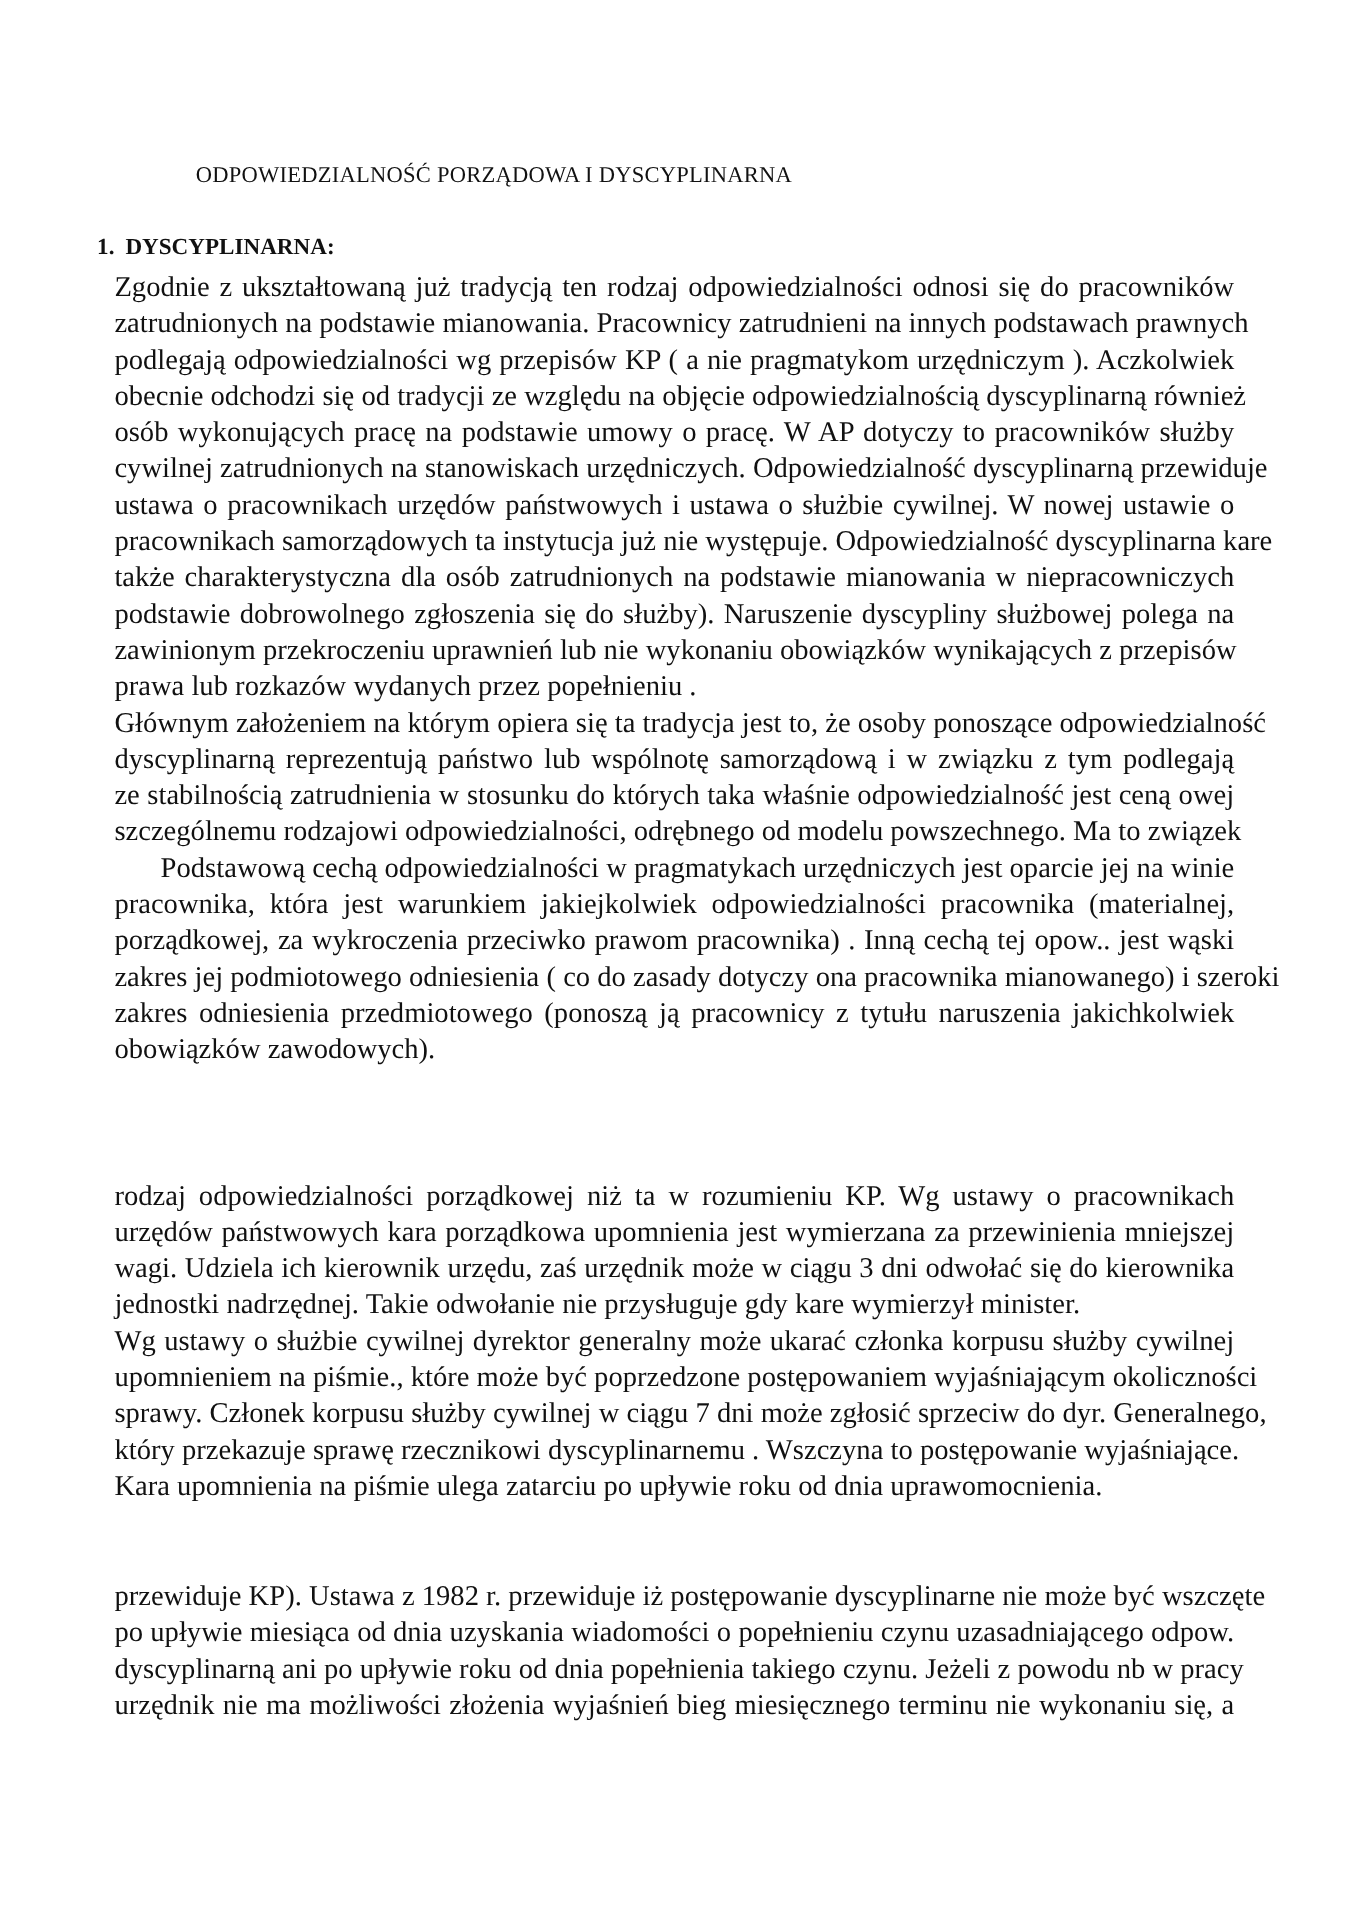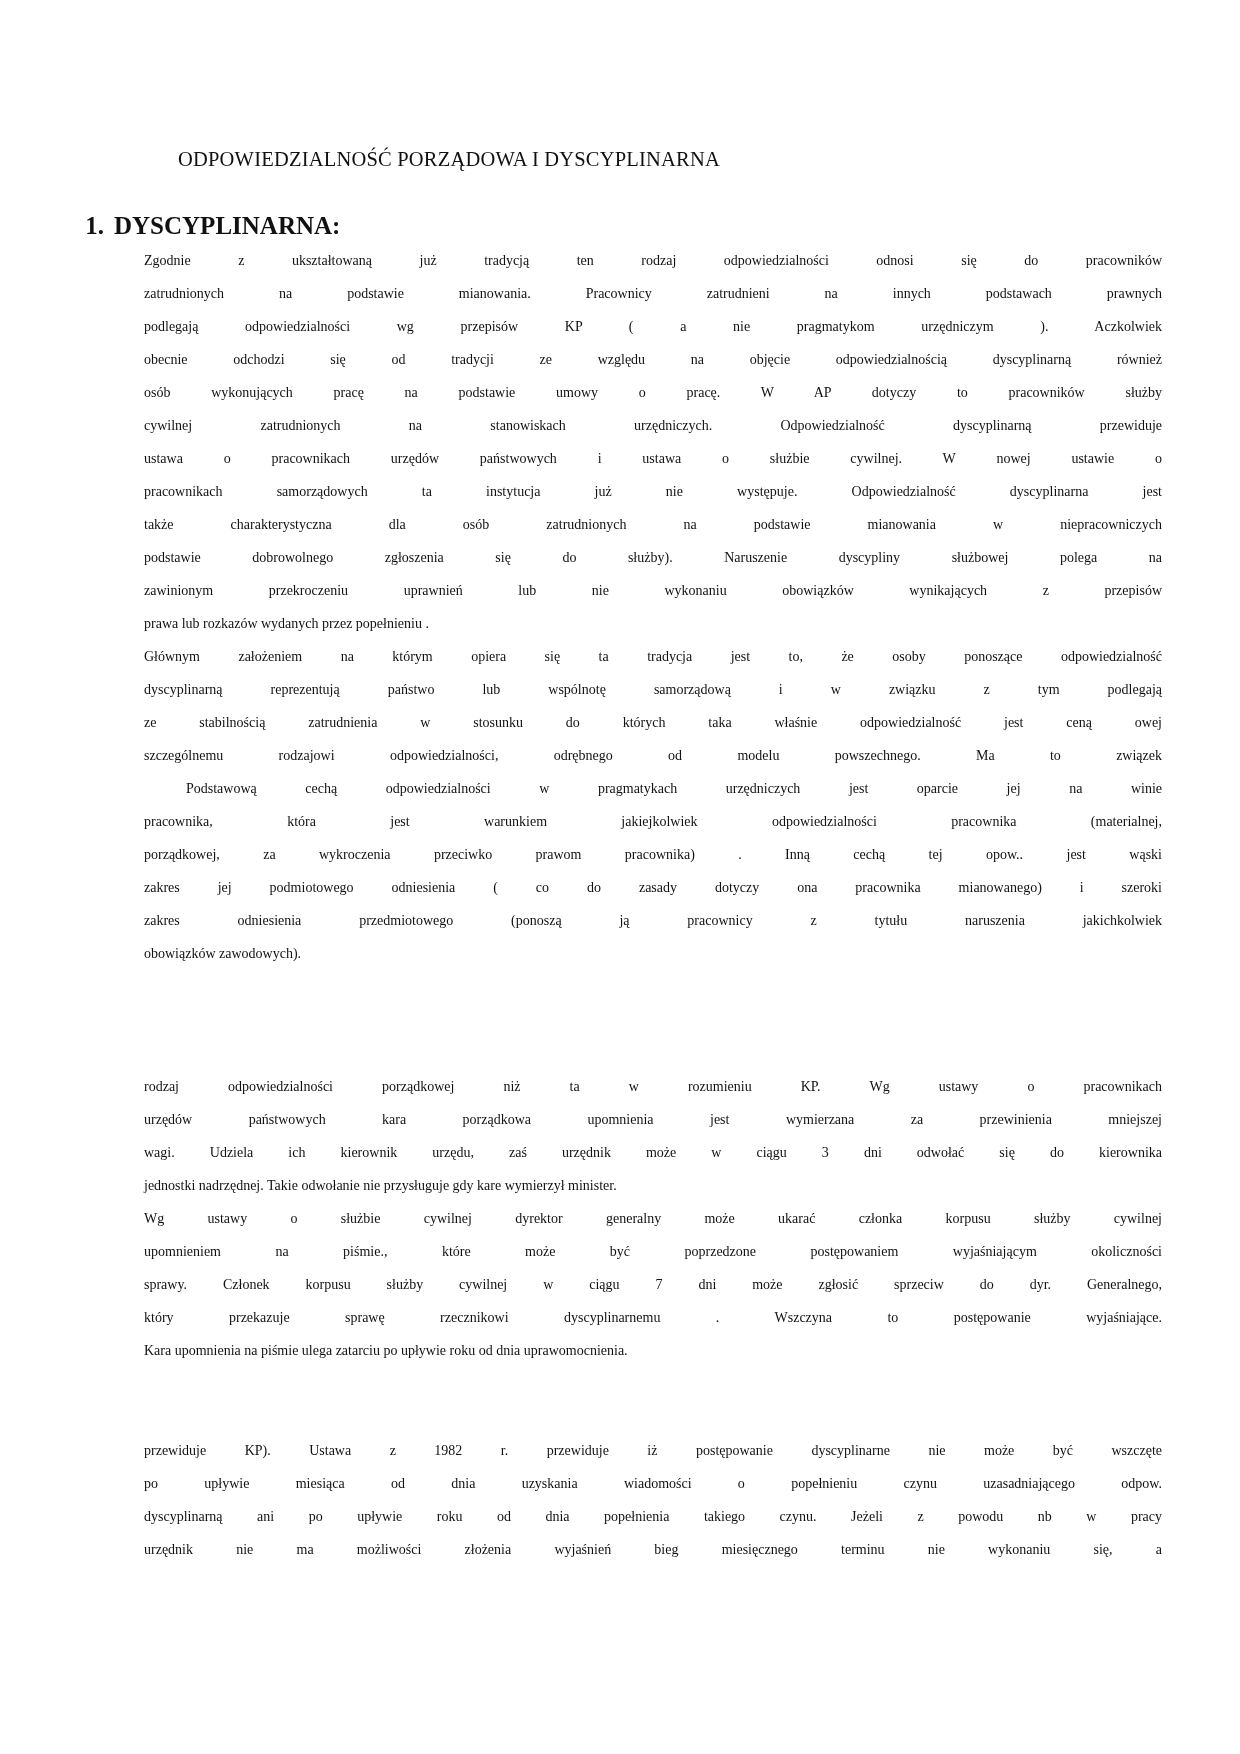--- a/index.html
+++ b/index.html
@@ -1,22 +1,22 @@
 <!DOCTYPE html>
 <html><head>
   <meta charset="utf-8">
   <style>
     html, body { margin: 0; padding: 0; background: #ffffff; }
     body { width: 1240px; height: 1754px; position: relative; overflow: hidden;
            font-family: "Liberation Serif", "DejaVu Serif", serif; color: #111; }
     .title { position: absolute; left: 178px; top: 148px; font-weight: normal; font-size: 20.5px;
              letter-spacing: 0.2px; white-space: nowrap; }
-    .h1 { position: absolute; left: 64px; top: 212px; font-weight: bold; font-size: 25px; white-space: nowrap; }
+    .h1 { position: absolute; left: 64px; top: 212px; font-weight: bold; font-size: 21px; white-space: nowrap; }
     .h1 .num { display: inline-block; width: 40px; text-align: right; margin-right: 10px; }
-    .block { position: absolute; left: 104px; width: 1018px; font-size: 14px; line-height: 33px; margin-left: 40px; }
+    .block { position: absolute; left: 104px; width: 1018px; font-size: 26px; line-height: 33px; }
     .line { display: block; text-align: justify; text-align-last: justify; white-space: nowrap; height: 33px; }
     .line.last { text-align-last: left; }
     .line.indent { padding-left: 42px; }
     .b { font-weight: bold; }
   </style>
 </head>
 <body>
 
 <div>
 
@@ -27,21 +27,21 @@
   </div>
 
   <div class="block" style="top:244px;">
     <span class="line">Zgodnie z ukształtowaną już tradycją ten rodzaj odpowiedzialności odnosi się do pracowników</span>
     <span class="line">zatrudnionych na podstawie mianowania.  Pracownicy zatrudnieni  na innych podstawach prawnych</span>
     <span class="line">podlegają odpowiedzialności wg przepisów KP ( a nie pragmatykom urzędniczym ).  Aczkolwiek</span>
     <span class="line">obecnie odchodzi się od tradycji  ze względu na objęcie odpowiedzialnością dyscyplinarną  również</span>
     <span class="line">osób wykonujących pracę na podstawie umowy o pracę. W AP dotyczy to pracowników służby</span>
     <span class="line">cywilnej zatrudnionych na stanowiskach urzędniczych.  Odpowiedzialność dyscyplinarną przewiduje</span>
     <span class="line">ustawa o pracownikach urzędów państwowych i ustawa o służbie cywilnej. W nowej ustawie o</span>
-    <span class="line">pracownikach samorządowych ta instytucja już nie występuje. Odpowiedzialność dyscyplinarna jest</span>
+    <span class="line">pracownikach samorządowych ta instytucja już nie występuje. Odpowiedzialność dyscyplinarna kare</span>
     <span class="line">także charakterystyczna dla osób zatrudnionych na podstawie mianowania w niepracowniczych</span>
     <span class="line">podstawie dobrowolnego zgłoszenia się do służby). Naruszenie dyscypliny służbowej polega na</span>
     <span class="line">zawinionym przekroczeniu uprawnień lub nie wykonaniu obowiązków wynikających z przepisów</span>
     <span class="line last">prawa lub rozkazów wydanych przez popełnieniu .</span>
 
     <span class="line">Głównym założeniem na którym opiera się ta tradycja  jest to, że osoby ponoszące odpowiedzialność</span>
     <span class="line">dyscyplinarną reprezentują państwo lub wspólnotę samorządową  i w związku z tym podlegają</span>
     <span class="line">ze stabilnością zatrudnienia  w stosunku do których taka właśnie odpowiedzialność jest ceną owej</span>
     <span class="line">szczególnemu rodzajowi odpowiedzialności, odrębnego od modelu powszechnego.  Ma to związek</span>
 

